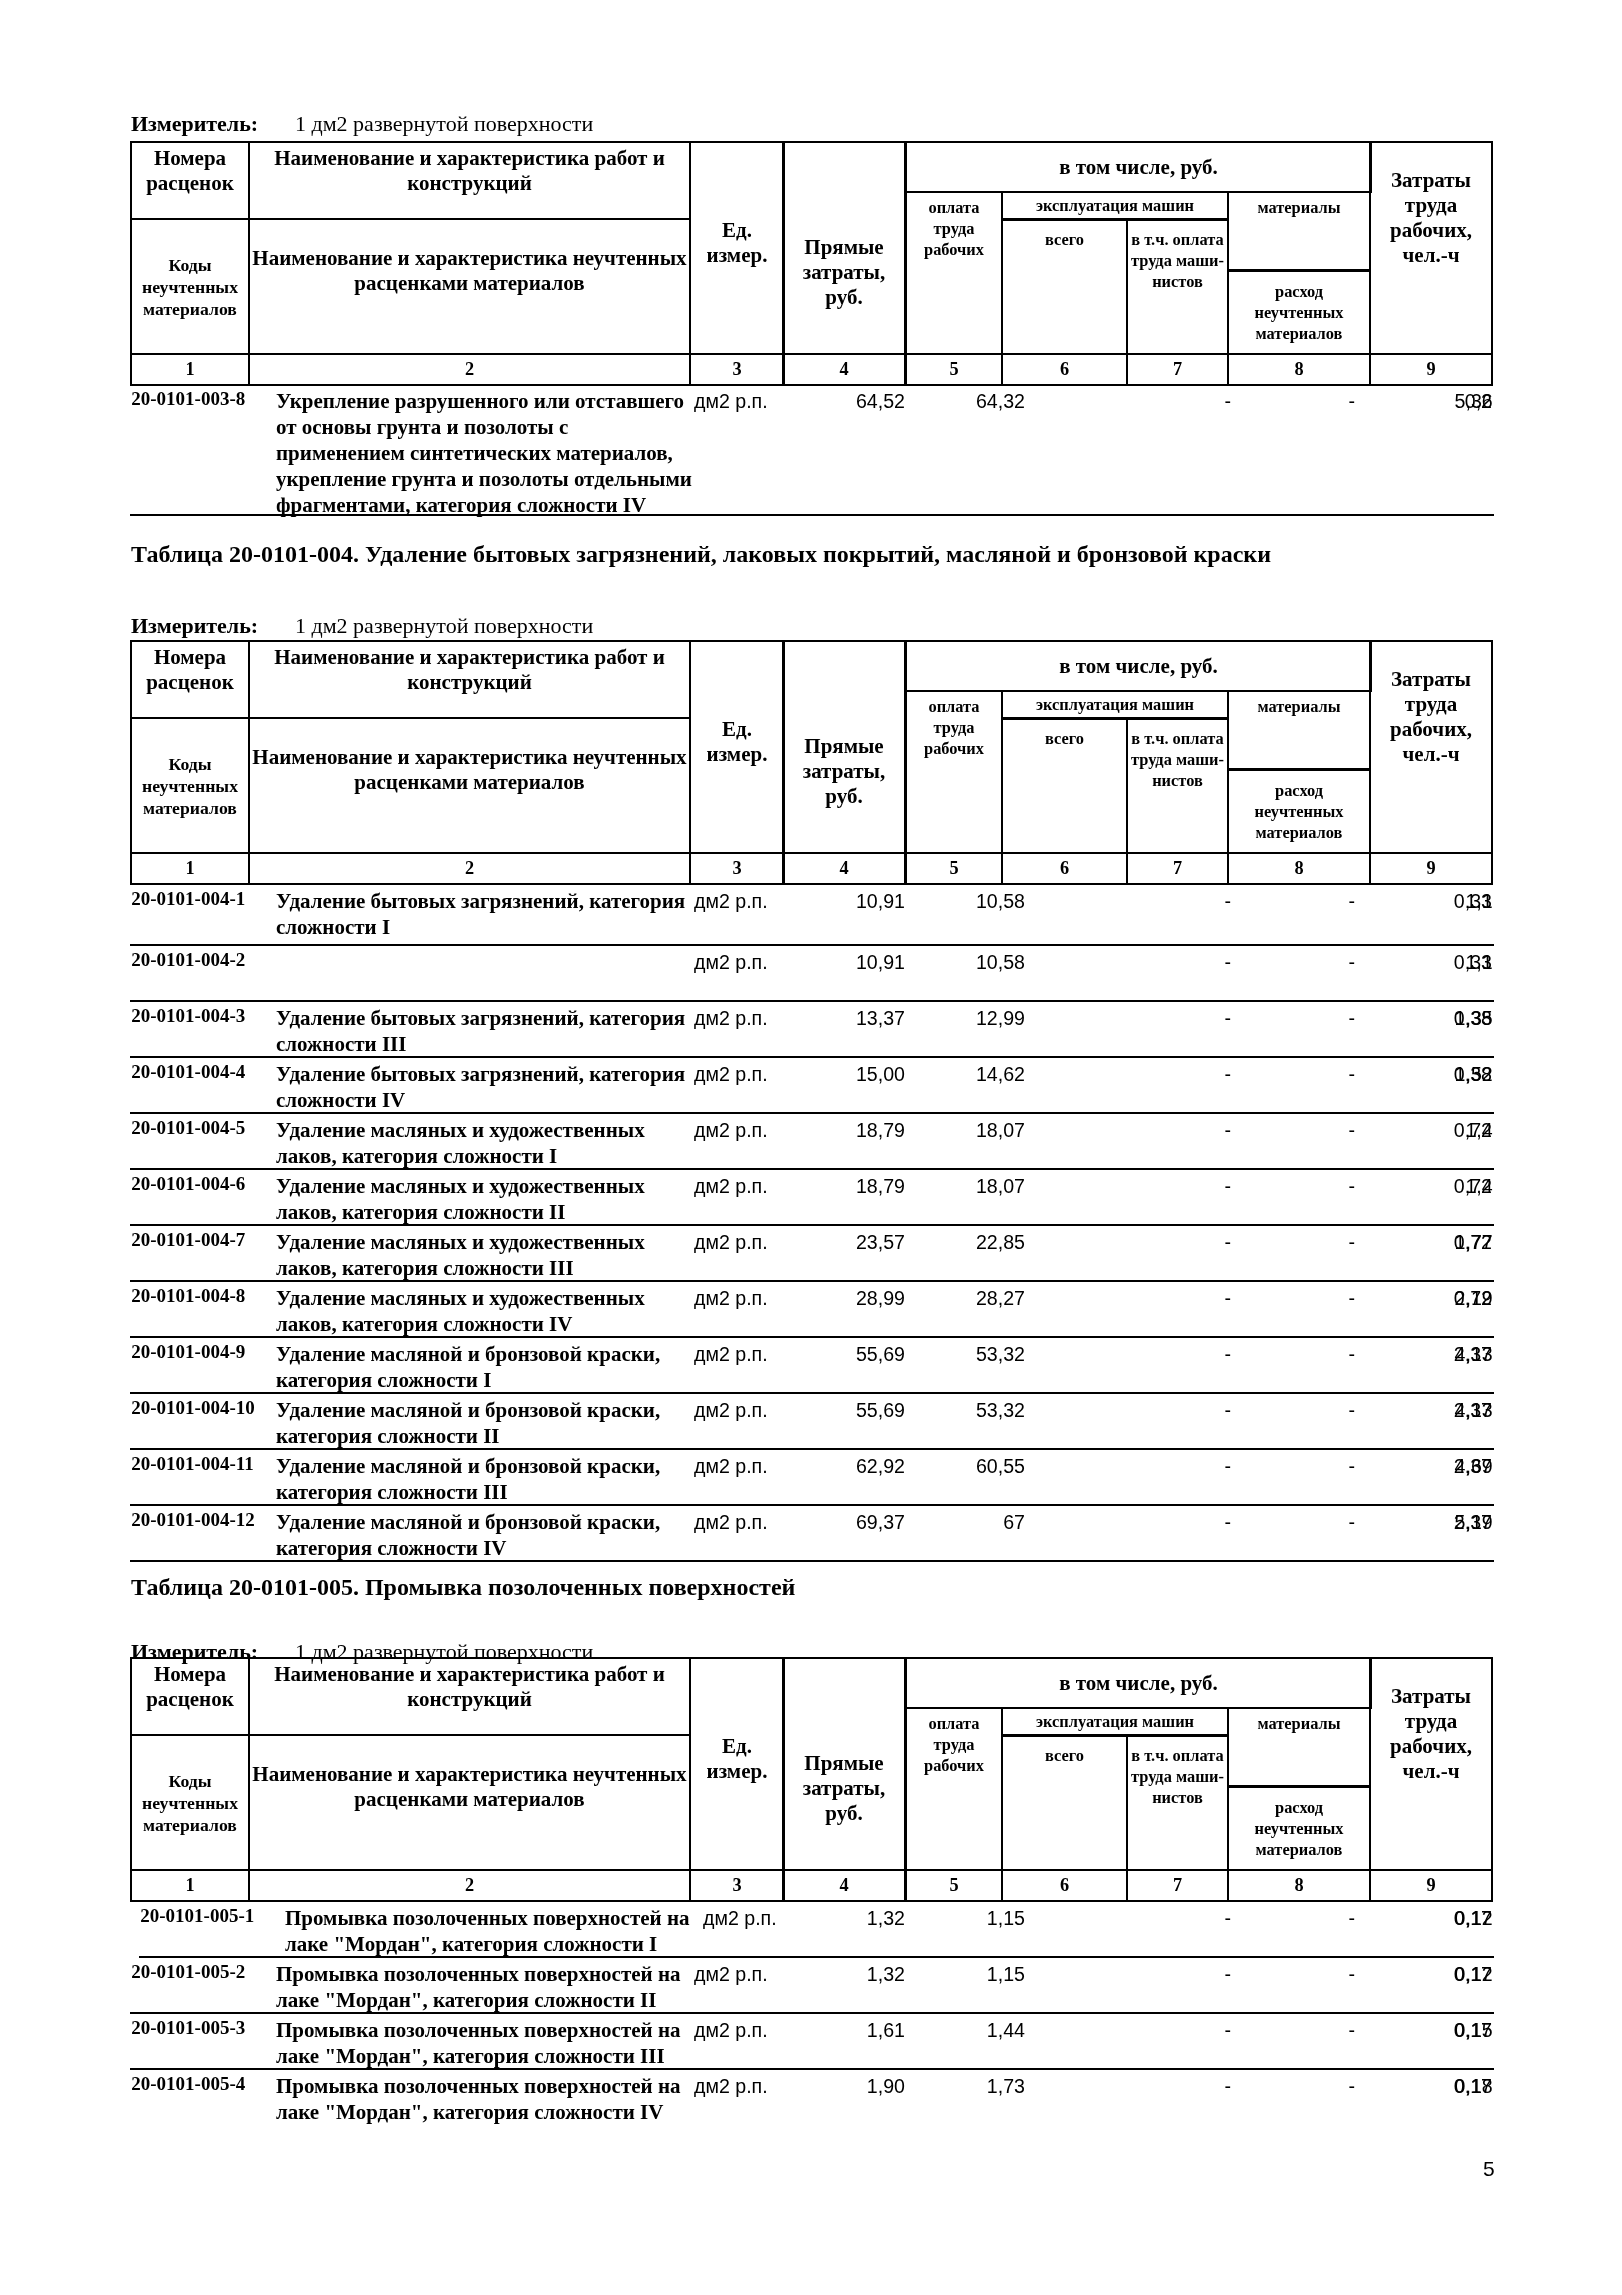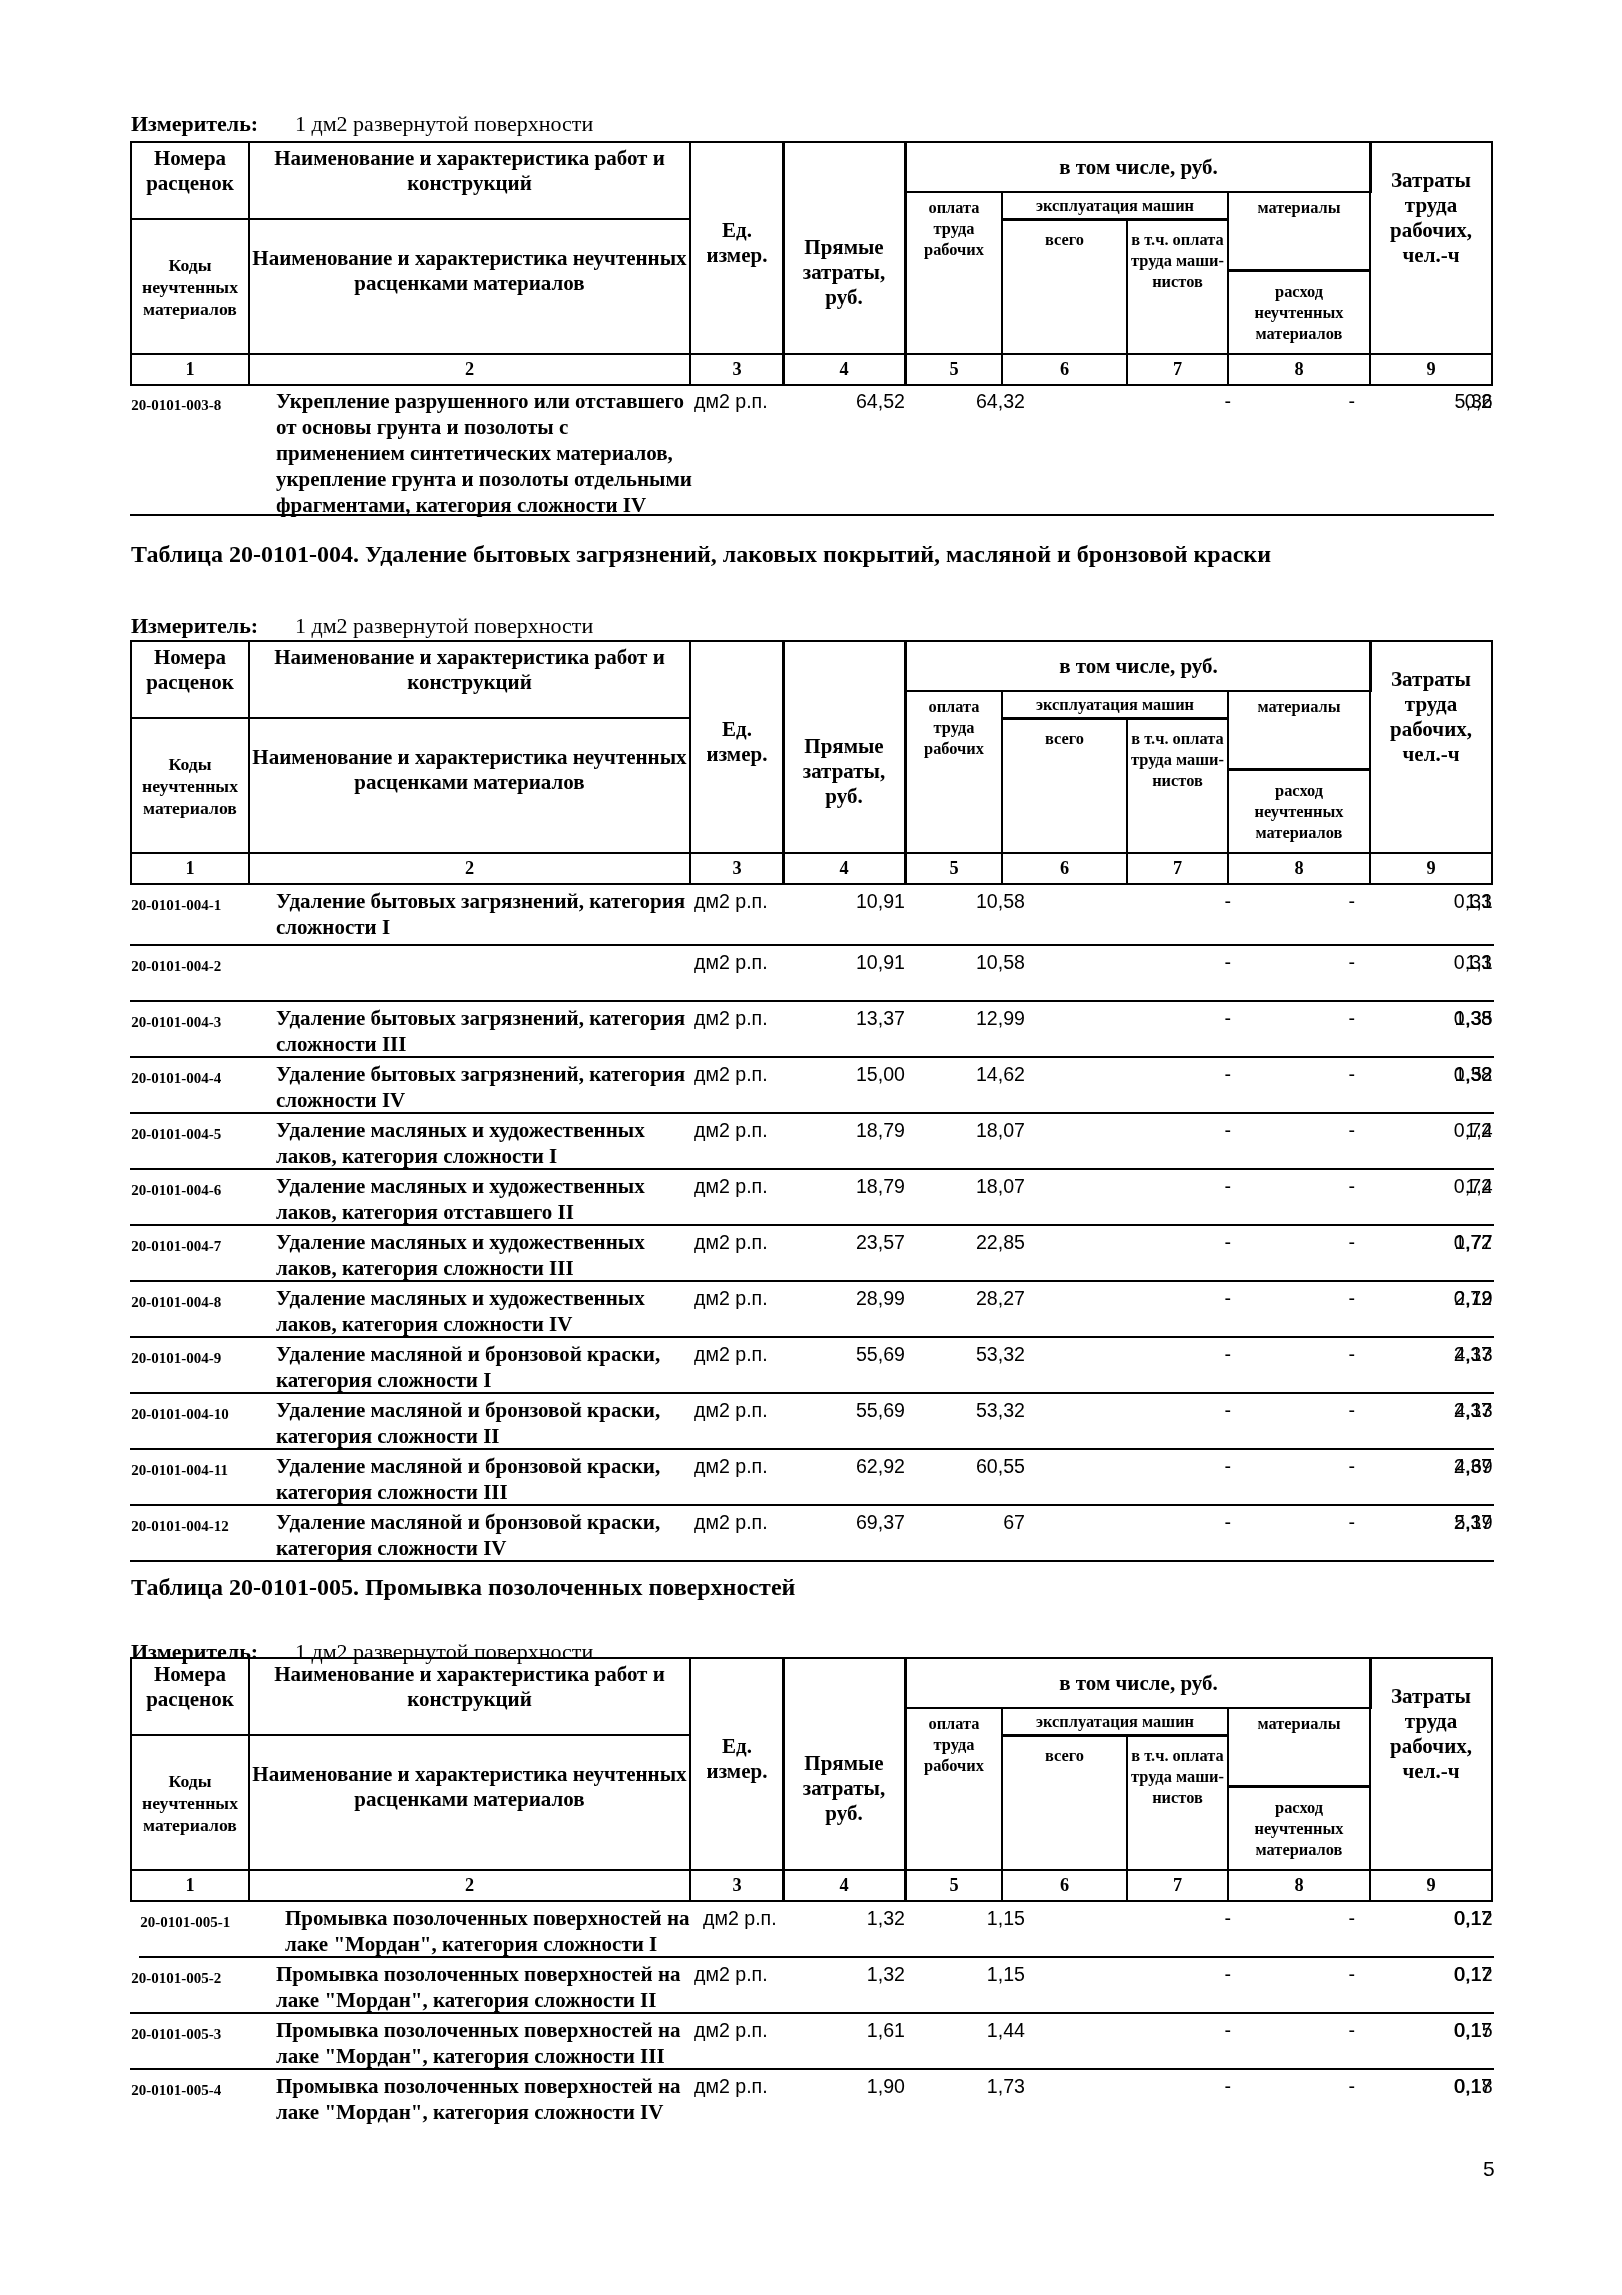--- a/index.html
+++ b/index.html
@@ -14,21 +14,21 @@
   .hdr .cell { position: absolute; box-sizing: border-box; border: 2px solid #000;
                text-align: center; font-weight: bold; display: flex; justify-content: center; }
   .hdr .big { font-size: 21px; line-height: 25px; }
   .hdr .small { font-size: 16.4px; line-height: 21px; }
   .hdr .num { font-size: 18.3px; align-items: center; }
 
   
   .rows { position: absolute; left: 130px; width: 1364px; }
   .row { position: relative; border-bottom: 2.6px solid #000; box-sizing: border-box; }
   .row .c { position: absolute; top: 5.2px; white-space: nowrap; }
-  .row .code { left: 1.3px; font-size: 15px; font-weight: bold; top: 12px; }
+  .row .code { left: 1.3px; font-size: 19px; font-weight: bold; top: 3px; }
   .row .name { left: 146px; width: 425px; font-size: 21px; font-weight: bold; line-height: 26px;
                white-space: normal; top: 2.6px; }
   .row .unit { left: 564px; font-family: "Liberation Sans", sans-serif; font-size: 19.6px; }
   .row .n { font-family: "Liberation Sans", sans-serif; font-size: 19.6px; text-align: right; }
   .row .v4 { right: calc(1364px - 775px); text-align: right; }
   .row .v5 { right: calc(1364px - 895px); }
   .row .v6 { right: calc(1364px - 1101px); }
   .row .v7 { right: calc(1364px - 1225px); }
   .row .v8 { right: calc(1364px - 1362px); }
   .row .v9 { right: 1.3px; }
@@ -163,21 +163,21 @@
     <span class="c unit">дм2 р.п.</span>
     <span class="c n v4">18,79</span>
     <span class="c n v5">18,07</span>
     <span class="c n v6">-</span>
     <span class="c n v7">-</span>
     <span class="c n v8">0,72</span>
     <span class="c n v9">1,4</span>
   </div>
   <div class="row" style="height:56px;">
     <span class="c code">20-0101-004-6</span>
-    <span class="c name">Удаление масляных и художественных лаков, категория отставшего II</span>
+    <span class="c name">Удаление масляных и художественных лаков, категория сложности II</span>
     <span class="c unit">дм2 р.п.</span>
     <span class="c n v4">18,79</span>
     <span class="c n v5">18,07</span>
     <span class="c n v6">-</span>
     <span class="c n v7">-</span>
     <span class="c n v8">0,72</span>
     <span class="c n v9">1,4</span>
   </div>
   <div class="row" style="height:56px;">
     <span class="c code">20-0101-004-7</span>

